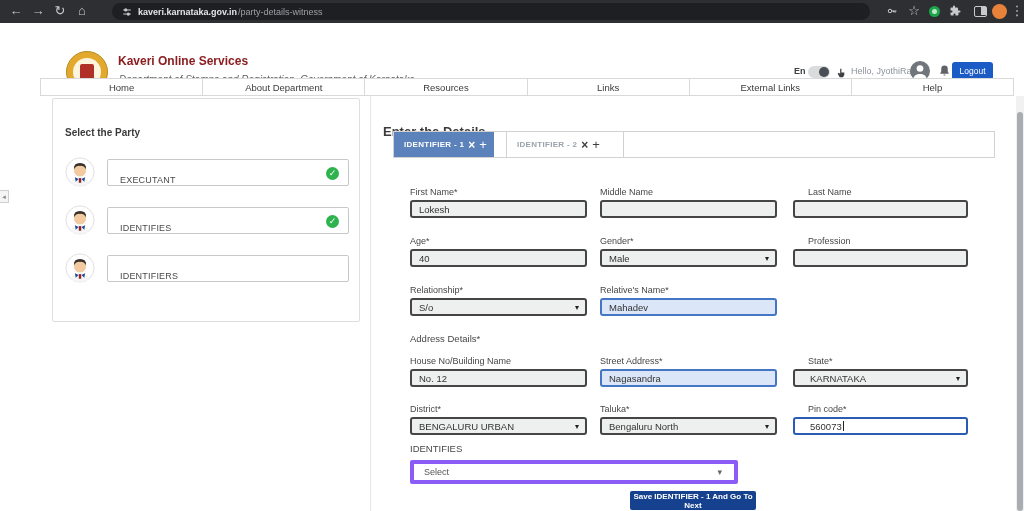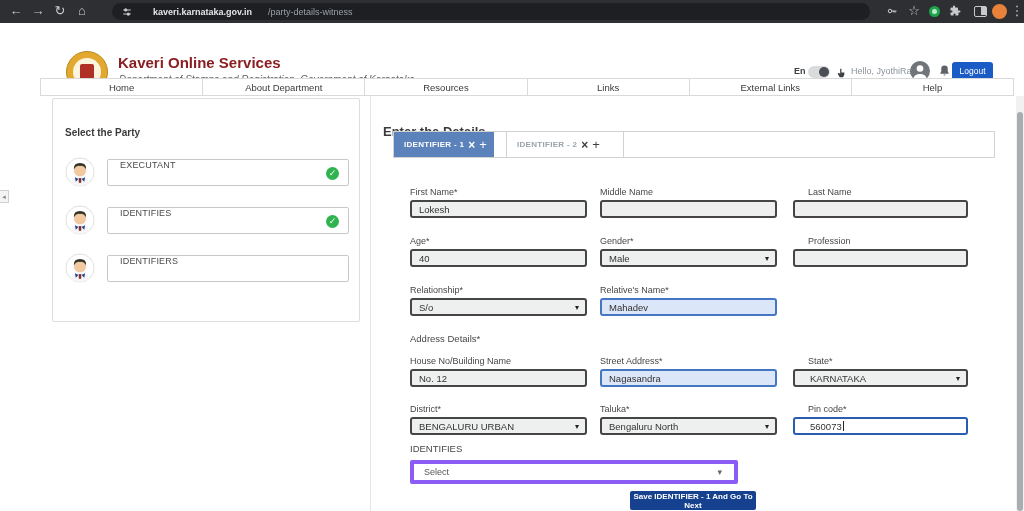--- a/index.html
+++ b/index.html
@@ -2,36 +2,36 @@
 <html><head>
 <meta charset="utf-8">
 <style>
   * { margin:0; padding:0; box-sizing:border-box; }
   html,body { width:1024px; height:511px; overflow:hidden; }
   body { font-family:"Liberation Sans", sans-serif; background:#fff; position:relative; }
 
   
   .browser-bar { position:absolute; top:0; left:0; width:1024px; height:23px; background:#2e2f33; }
   .b-ico { position:absolute; top:3px; color:#c7c9cc; font-size:13px; line-height:16px; width:16px; text-align:center; cursor:default; }
-  .url-pill { position:absolute; left:112px; top:3px; width:758px; height:17px; background:#1e1f23; border-radius:9px; display:flex; align-items:center; gap:21px; padding:0 10px; }
+  .url-pill { position:absolute; left:112px; top:3px; width:758px; height:17px; background:#1e1f23; border-radius:9px; display:flex; align-items:center; gap:6px; padding:0 10px; }
   .url-host { color:#e3e5e8; font-size:9px; font-weight:bold; }
   .url-path { color:#9aa0a6; font-size:9px; margin-left:-5px; }
   .site-info-icon svg { display:block; }
   .green-ext { position:absolute; left:929px; top:6px; width:11px; height:11px; border-radius:50%; background:#1ca54a; }
   .green-ext::after { content:""; position:absolute; left:3px; top:3px; width:5px; height:5px; border-radius:50%; background:#bfe8cd; }
   .split-ico { position:absolute; left:974px; top:6px; width:13px; height:11px; border:1.5px solid #c7c9cc; border-radius:2px; }
   .split-ico::after { content:""; position:absolute; right:0; top:0; width:5px; height:8px; background:#c7c9cc; }
   .chrome-avatar { position:absolute; left:992px; top:4px; width:15px; height:15px; border-radius:50%; background:#e8823a; }
 
   
   .site-header { position:absolute; top:23px; left:0; width:1024px; height:54px; background:#fff; }
   .logo { position:absolute; left:66px; top:28px; width:42px; height:42px; border-radius:50%; background:#e3a92f; border:1px solid #b98a1d; }
   .logo .inner { position:absolute; left:6px; top:6px; width:28px; height:28px; border-radius:50%; background:#fdf4dd; }
   .logo .emblem { position:absolute; left:13px; top:12px; width:14px; height:17px; background:#b03028; border-radius:2px; }
-  .brand-title { position:absolute; left:118px; top:31px; font-size:15px; font-weight:bold; color:#8b1e20; }
+  .brand-title { position:absolute; left:118px; top:31px; font-size:12px; font-weight:bold; color:#8b1e20; }
   .brand-sub { position:absolute; left:119px; top:51px; font-size:10px; font-style:italic; color:#5f5f5f; }
   .lang-label { position:absolute; left:794px; top:43px; font-size:9px; font-weight:bold; color:#3c4043; }
   .lang-toggle { position:absolute; left:808px; top:43px; width:22px; height:12px; border-radius:6px; background:#d9dbdd; }
   .lang-toggle .knob { position:absolute; right:1px; top:1px; width:10px; height:10px; border-radius:50%; background:#4a4f55; }
   .hand-ico { position:absolute; left:836px; top:42px; }
   .greeting { position:absolute; left:851px; top:43px; font-size:9px; color:#8d939b; }
   .user-avatar { position:absolute; left:910px; top:38px; width:20px; height:20px; border-radius:50%; background:#71767c; overflow:hidden; }
   .bell { position:absolute; left:938px; top:41px; }
   .logout-btn { position:absolute; left:952px; top:39px; width:41px; height:18px; background:#1a5bc5; border:none; border-radius:3px; color:#fff; font-size:8.5px; font-family:"Liberation Sans",sans-serif; cursor:pointer; }
 
@@ -42,21 +42,21 @@
 
   .v-divider { position:absolute; left:370px; top:96px; width:1px; height:415px; background:#e5e5e5; }
   .edge-handle { position:absolute; left:0; top:190px; width:9px; height:13px; border:1px solid #cfcfcf; border-left:none; background:#f4f4f4; font-size:7px; color:#888; line-height:11px; text-align:center; }
 
   
   .party-card { position:absolute; left:52px; top:98px; width:308px; height:224px; border:1px solid #dedede; border-radius:2px; background:#fff; }
   .app-number { position:absolute; left:12px; top:7px; font-size:9.5px; font-weight:bold; color:#3b3b3b; }
   .select-party { position:absolute; left:12px; top:28px; font-size:10px; font-weight:bold; color:#3b3b3b; }
   .party-row { position:absolute; left:0; width:100%; height:32px; }
   .party-row .avatar { position:absolute; left:12px; top:-2px; width:30px; height:30px; }
-  .party-box { position:absolute; left:54px; top:0; width:242px; height:27px; border:1px solid #c8c8c8; border-radius:2px; background:#fff; display:flex; align-items:flex-start; cursor:pointer; }
+  .party-box { position:absolute; left:54px; top:0; width:242px; height:27px; border:1px solid #c8c8c8; border-radius:2px; background:#fff; display:flex; align-items:flex-end; cursor:pointer; }
   .party-label { padding-left:12px; font-size:9px; color:#4a4a4a; letter-spacing:.2px; }
   .party-check { position:absolute; right:9px; top:7px; width:13px; height:13px; border-radius:50%; background:#2fb34f; color:#fff; font-size:9px; line-height:13px; text-align:center; }
 
   
   .enter-details { position:absolute; left:383px; top:104px; font-size:13px; font-weight:bold; color:#3b3b3b;margin-top:20px; }
   .tabbar { position:absolute; left:393px; top:131px; width:602px; height:27px; border:1px solid #d2d2d2; background:#fff; }
   .tab { position:absolute; top:0; height:25px; display:flex; align-items:center; gap:4px; padding:0 10px; cursor:pointer; }
   .tab.active { left:0; width:100px; background:#5b82ba; }
   .tab.active .t-label { color:#fff; }
   .tab.active .t-x, .tab.active .t-plus { color:#fff; }

